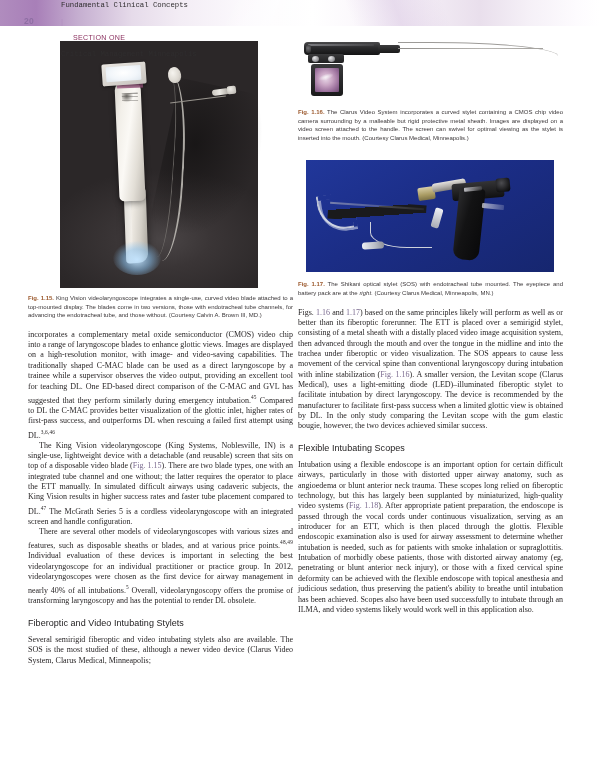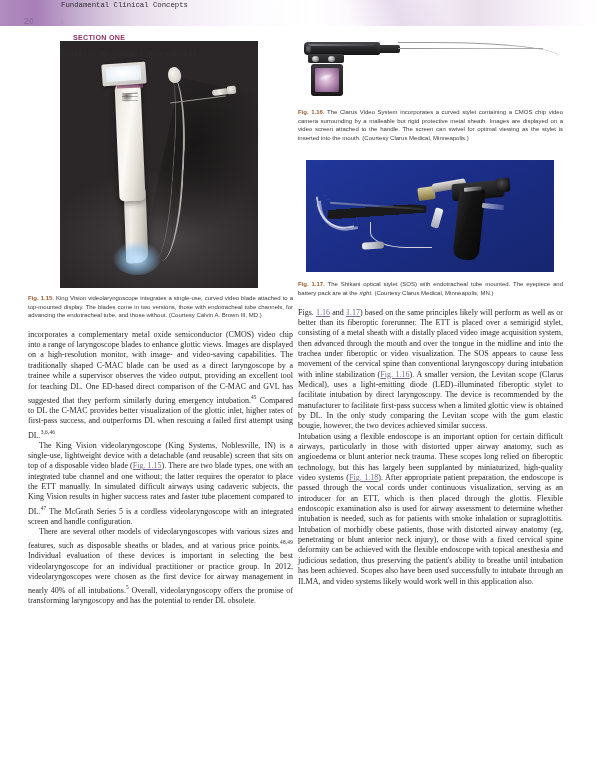--- a/index.html
+++ b/index.html
@@ -37,21 +37,21 @@
     font-size:8.5px; font-weight:bold; color:#8e6ea3; letter-spacing:.2px;
   }
   .rh-text {
     font-family:"Liberation Sans", sans-serif;
     font-size:7.3px; color:#3d3a3c; white-space:nowrap;
     display:flex; align-items:baseline; gap:8px;flex-direction:column;
   }
   .rh-part { font-weight:bold; color:#8a2f5e; letter-spacing:.3px; font-size:7.1px; }
   .rh-normal { color:#2f2d2e; margin-left:3.5px;font-family:Liberation Mono, monospace; }
   .rh-pipe { color:#b494c2; margin:0 5px; font-weight:bold; }
-  .rh-section { font-weight:bold; color:#8a2f5e; letter-spacing:.3px; font-size:7.1px;padding-left:12px; }
+  .rh-section { font-weight:normal; color:#8a2f5e; letter-spacing:.3px; font-size:7.1px;padding-left:12px; }
 
   
   .col { position:absolute; top:30px; width:265px; }
   .col-left  { left:28px; }
   .col-right { left:298px; }
 
   
   .figure { margin:0 0 0 0; }
   .fig-img { position:relative; width:100%; overflow:hidden; background:#fff; }
 
@@ -67,21 +67,21 @@
   
   .body-text {
     font-family:"Liberation Serif", serif;
     font-size:8.0px; line-height:10.35px; color:#221f20;
     text-align:justify; text-justify:inter-word;
     hyphens:auto;
   }
   .body-text p { text-indent:11px; margin:0; }
   .body-text p.noindent { text-indent:0; }
   .body-text .ref { font-size:5.3px; vertical-align:super; letter-spacing:.2px; }
-  .body-text .xref { color:#7a6a8f;text-decoration:underline; }
+  .body-text .xref { color:#7a6a8f; }
   .sec-head {
     font-family:"Liberation Sans", sans-serif;
     font-size:9.0px; font-weight:normal; color:#1d1b1c;
     margin:11px 0 7px 0; letter-spacing:.05px;
   }
 
   
   .kv-photo { height:258px; background:#fff; position:relative; }
   .kv-inner {
     position:absolute; left:32px; top:11px; width:198px; height:248px;
@@ -362,20 +362,22 @@
       <div class="caption">
         <span class="fignum">Fig. 1.15.</span>
         <span>King Vision videolaryngoscope integrates a single-use, curved video blade attached to a top-mounted display. The blades come in two versions, those with endotracheal tube channels, for advancing the endotracheal tube, and those without. (Courtesy Calvin A. Brown III, MD.)</span>
       </div>
     </div>
 
     <div class="body-text" style="margin-top:10px;">
       <p class="noindent" id="L0"><span>incorporates a complementary metal oxide semiconductor (CMOS) video chip into a range of laryngoscope blades to enhance glottic views. Images are displayed on a high-resolution monitor, with image- and video-saving capabilities. The traditionally shaped C-MAC blade can be used as a direct laryngoscope by a trainee while a supervisor observes the video output, providing an excellent tool for teaching DL. One ED-based direct comparison of the C-MAC and GVL has suggested that they perform similarly during emergency intubation.</span><span class="ref">45</span><span> Compared to DL the C-MAC provides better visualization of the glottic inlet, higher rates of first-pass success, and outperforms DL when rescuing a failed first attempt using DL.</span><span class="ref">3,6,46</span></p>
       <p id="L1"><span>The King Vision videolaryngoscope (King Systems, Noblesville, IN) is a single-use, lightweight device with a detachable (and reusable) screen that sits on top of a disposable video blade (</span><span class="xref">Fig. 1.15</span><span>). There are two blade types, one with an integrated tube channel and one without; the latter requires the operator to place the ETT manually. In simulated difficult airways using cadaveric subjects, the King Vision results in higher success rates and faster tube placement compared to DL.</span><span class="ref">47</span><span> The McGrath Series 5 is a cordless videolaryngoscope with an integrated screen and handle configuration.</span></p>
       <p id="L2"><span>There are several other models of videolaryngoscopes with various sizes and features, such as disposable sheaths or blades, and at various price points.</span><span class="ref">48,49</span><span> Individual evaluation of these devices is important in selecting the best videolaryngoscope for an individual practitioner or practice group. In 2012, videolaryngoscopes were chosen as the first device for airway management in nearly 40% of all intubations.</span><span class="ref">5</span><span> Overall, videolaryngoscopy offers the promise of transforming laryngoscopy and has the potential to render DL obsolete.</span></p>
+      <h2 class="sec-head">Fiberoptic and Video Intubating Stylets</h2>
+      <p class="noindent" id="L3"><span>Several semirigid fiberoptic and video intubating stylets also are available. The SOS is the most studied of these, although a newer video device (Clarus Video System, Clarus Medical, Minneapolis;</span></p>
     </div>
   </div>
 
   <div class="col col-right">
 
     <div class="figure">
       <div class="fig-img cv-photo">
         <div class="cv-body"></div>
         <div class="cv-body-hl"></div>
         <div class="cv-lens"></div>
@@ -416,17 +418,18 @@
         </div>
       </div>
       <div class="caption">
         <span class="fignum">Fig. 1.17.</span>
         <span>The Shikani optical stylet (SOS) with endotracheal tube mounted. The eyepiece and battery pack are at the </span><span class="ital">right</span><span>. (Courtesy Clarus Medical, Minneapolis, MN.)</span>
       </div>
     </div>
 
     <div class="body-text" style="margin-top:10px;">
       <p class="noindent" id="R0"><span>Figs. </span><span class="xref">1.16</span><span> and </span><span class="xref">1.17</span><span>) based on the same principles likely will perform as well as or better than its fiberoptic forerunner. The ETT is placed over a semirigid stylet, consisting of a metal sheath with a distally placed video image acquisition system, then advanced through the mouth and over the tongue in the midline and into the trachea under fiberoptic or video visualization. The SOS appears to cause less movement of the cervical spine than conventional laryngoscopy during intubation with inline stabilization (</span><span class="xref">Fig. 1.16</span><span>). A smaller version, the Levitan scope (Clarus Medical), uses a light-emitting diode (LED)–illuminated fiberoptic stylet to facilitate intubation by direct laryngoscopy. The device is recommended by the manufacturer to facilitate first-pass success when a limited glottic view is obtained by DL. In the only study comparing the Levitan scope with the gum elastic bougie, however, the two devices achieved similar success.</span></p>
+      <h2 class="sec-head">Flexible Intubating Scopes</h2>
       <p class="noindent" id="R1"><span>Intubation using a flexible endoscope is an important option for certain difficult airways, particularly in those with distorted upper airway anatomy, such as angioedema or blunt anterior neck trauma. These scopes long relied on fiberoptic technology, but this has largely been supplanted by miniaturized, high-quality video systems (</span><span class="xref">Fig. 1.18</span><span>). After appropriate patient preparation, the endoscope is passed through the vocal cords under continuous visualization, serving as an introducer for an ETT, which is then placed through the glottis. Flexible endoscopic examination also is used for airway assessment to determine whether intubation is needed, such as for patients with smoke inhalation or supraglottitis. Intubation of morbidly obese patients, those with distorted airway anatomy (eg, penetrating or blunt anterior neck injury), or those with a fixed cervical spine deformity can be achieved with the flexible endoscope with topical anesthesia and judicious sedation, thus preserving the patient's ability to breathe until intubation has been achieved. Scopes also have been used successfully to intubate through an ILMA, and video systems likely would work well in this application also.</span></p>
     </div>
   </div>
 
 </div>
 
 </body></html>

